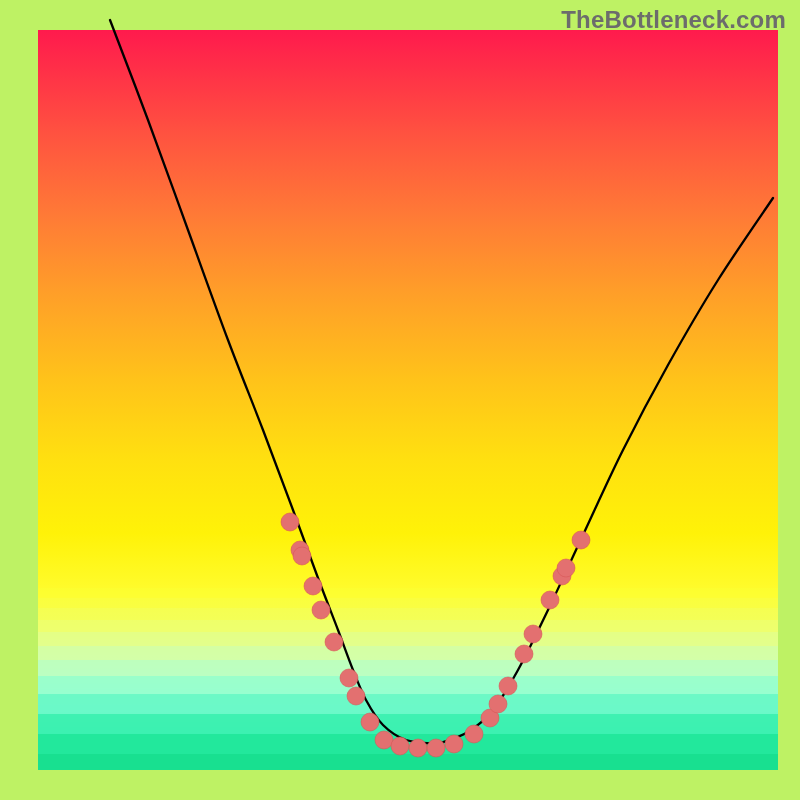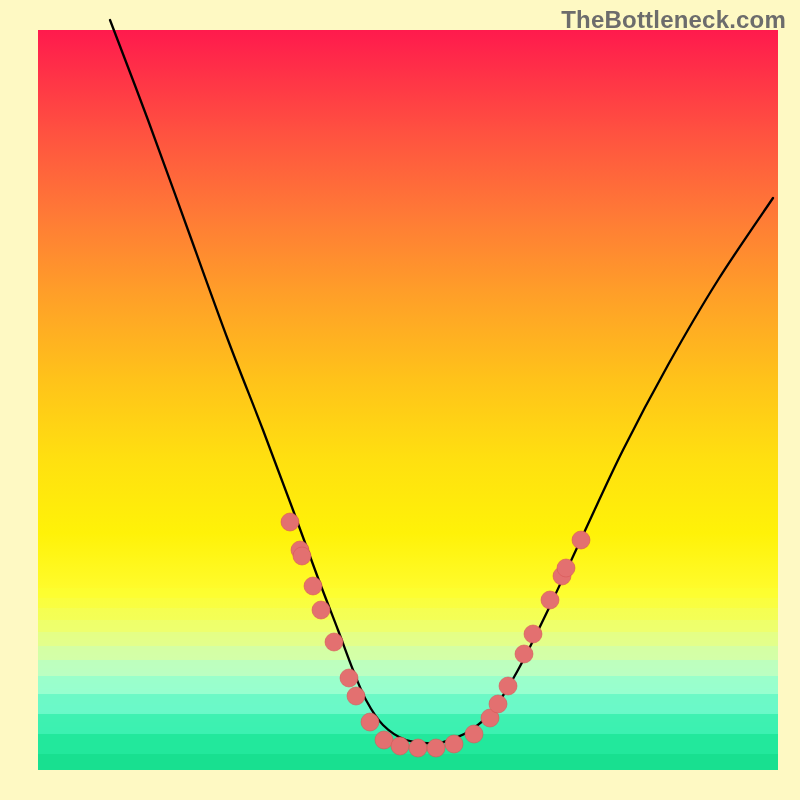--- a/index.html
+++ b/index.html
@@ -8,21 +8,21 @@
     width: 800px;
     height: 800px;
     background: #000;
     font-family: Arial, Helvetica, sans-serif;
     overflow: hidden;
   }
   .frame {
     position: absolute;
     left: 0; top: 0;
     width: 800px; height: 800px;
-    background: #fef9c3;
+    background: #bef264;
   }
   .plot {
     position: absolute;
     left: 38px;
     top: 30px;
     width: 740px;
     height: 740px;
     background: linear-gradient(to bottom,
       #ff1a4d 0%,
       #ff3247 6%,

